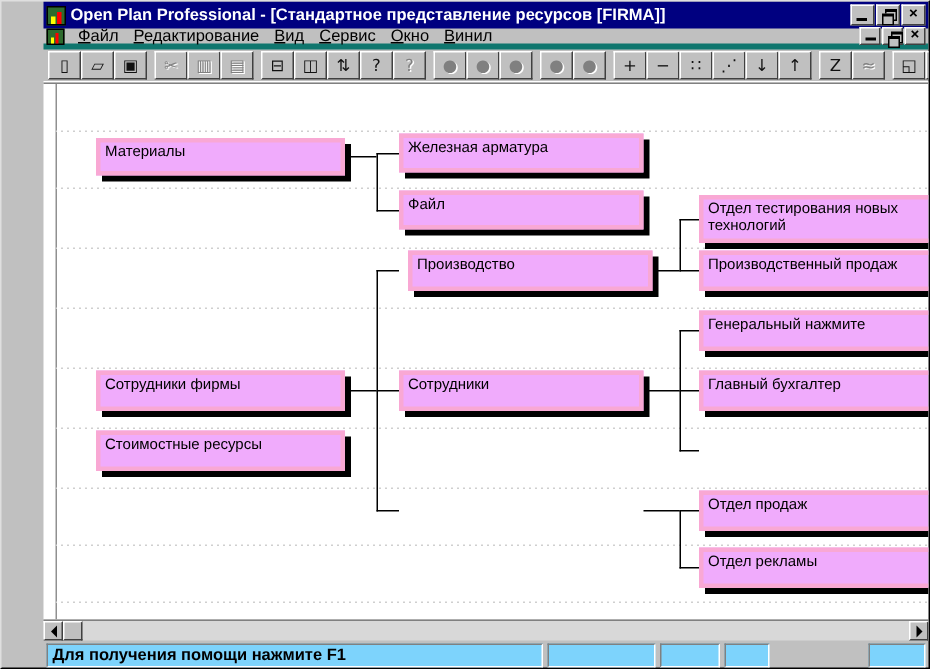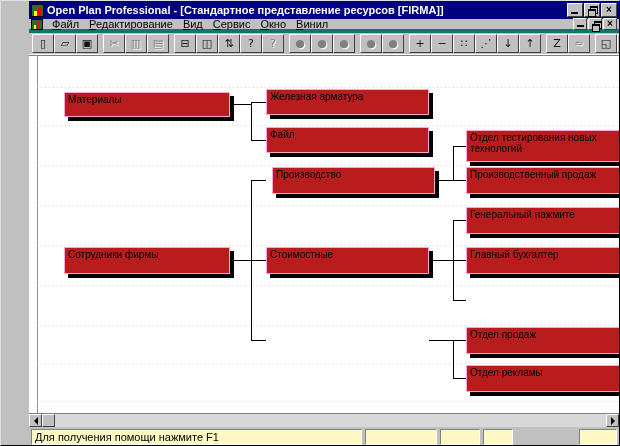--- a/index.html
+++ b/index.html
@@ -40,38 +40,38 @@
   .tbtn { width:22px; height:19px; background:#c0c0c0; border:1px solid; border-color:#fff #404040 #404040 #fff;
           display:flex; align-items:center; justify-content:center; padding:0; }
   .tglyph { font-family:"DejaVu Sans",sans-serif; font-size:11px; line-height:11px; color:#111; }
   .tbtn.dis .tglyph { color:#808080; text-shadow:1px 1px 0 #fff; }
 
   
   .workarea { position:relative; height:358px; background:#fff; border-top:1px solid #808080; overflow:hidden; }
   .pageline { position:absolute; left:8px; top:0; width:1px; height:358px; background:#909090; }
   .guide { position:absolute; left:8px; width:612px; height:1px;
            background-image:repeating-linear-gradient(to right,#cfcfcf 0 1px,transparent 1px 4px); }
-  .node { position:absolute; background:#b91c1c; border:1px solid #f9a8d4; box-shadow:4px 4px 0 0 #000;
+  .node { position:absolute; background:#f0abfc; border:3px solid #f9a8d4; box-shadow:4px 4px 0 0 #000;
           font-size:10px; line-height:11px; padding:1px 3px; color:#000; overflow:hidden; }
   .hline,.vline { position:absolute; background:#000; }
   .hline { height:1px; } .vline { width:1px; }
 
   
   .hscroll { height:14px; background:#d8d8d8; position:relative; border-top:1px solid #808080; }
   .sbtn { position:absolute; top:0; width:13px; height:13px; background:#c0c0c0; border:1px solid; border-color:#fff #404040 #404040 #fff;
           display:flex; align-items:center; justify-content:center; }
   .sbtn.left { left:0; } .sbtn.right { right:0; }
   .tri-l { width:0; height:0; border:4px solid transparent; border-right-color:#000; border-left:none; }
   .tri-r { width:0; height:0; border:4px solid transparent; border-left-color:#000; border-right:none; }
   .sthumb { position:absolute; top:0; left:13px; width:13px; height:13px; background:#c0c0c0; border:1px solid; border-color:#fff #404040 #404040 #fff; }
 
   
   .statusbar { height:20px; display:flex; align-items:flex-start; padding:2px 2px 0 2px; gap:3px; }
-  .spanel { height:16px; border:1px solid; border-color:#808080 #fff #fff #808080; background:#fef9c3;
-            font-size:11px; line-height:14px; padding:0 3px; white-space:nowrap; overflow:hidden; color:#000; }
+  .spanel { height:16px; border:1px solid; border-color:#808080 #fff #fff #808080; background:#7dd3fc;
+            font-size:11px; line-height:14px; padding:0 3px; white-space:nowrap; overflow:hidden; color:#000;font-weight:bold; }
   .spanel.msg { flex:1; }
   .w72{width:72px;} .w40{width:40px;} .w30{width:30px;} .w44{width:60px;margin-top:20px;} .w38{width:38px;}
 </style>
 </head>
 <body>
 
 <div class="window">
 
   <div class="titlebar">
     <span class="appicon">
@@ -255,22 +255,23 @@
 
     <div class="hline" style="left:604px;top:90px;width:16px"></div>
     <div class="hline" style="left:604px;top:124px;width:16px"></div>
     <div class="hline" style="left:604px;top:284px;width:16px"></div>
     <div class="hline" style="left:604px;top:322px;width:16px"></div>
 
     <div class="node" style="left:35px;top:36px;width:166px;height:25px">Материалы</div>
     <div class="node" style="left:237px;top:33px;width:163px;height:26px">Железная арматура</div>
     <div class="node" style="left:237px;top:71px;width:163px;height:26px">Файл</div>
     <div class="node" style="left:243px;top:111px;width:163px;height:27px">Производство</div>
-    <div class="node" style="left:237px;top:191px;width:163px;height:27px">Стоимостные</div>
+    <div class="node" style="left:237px;top:191px;width:163px;height:27px">Сотрудники</div>
     <div class="node" style="left:35px;top:191px;width:166px;height:27px">Сотрудники фирмы</div>
+    <div class="node" style="left:35px;top:231px;width:166px;height:27px">Стоимостные ресурсы</div>
     <div class="node" style="left:437px;top:74px;width:163px;height:32px">Отдел тестирования новых технологий</div>
     <div class="node" style="left:437px;top:111px;width:163px;height:27px">Производственный продаж</div>
     <div class="node" style="left:437px;top:151px;width:163px;height:27px">Генеральный нажмите</div>
     <div class="node" style="left:437px;top:191px;width:163px;height:27px">Главный бухгалтер</div>
     <div class="node" style="left:437px;top:271px;width:163px;height:27px">Отдел продаж</div>
     <div class="node" style="left:437px;top:309px;width:163px;height:27px">Отдел рекламы</div>
   </div>
 
   <div class="hscroll">
     <span class="sbtn left">

